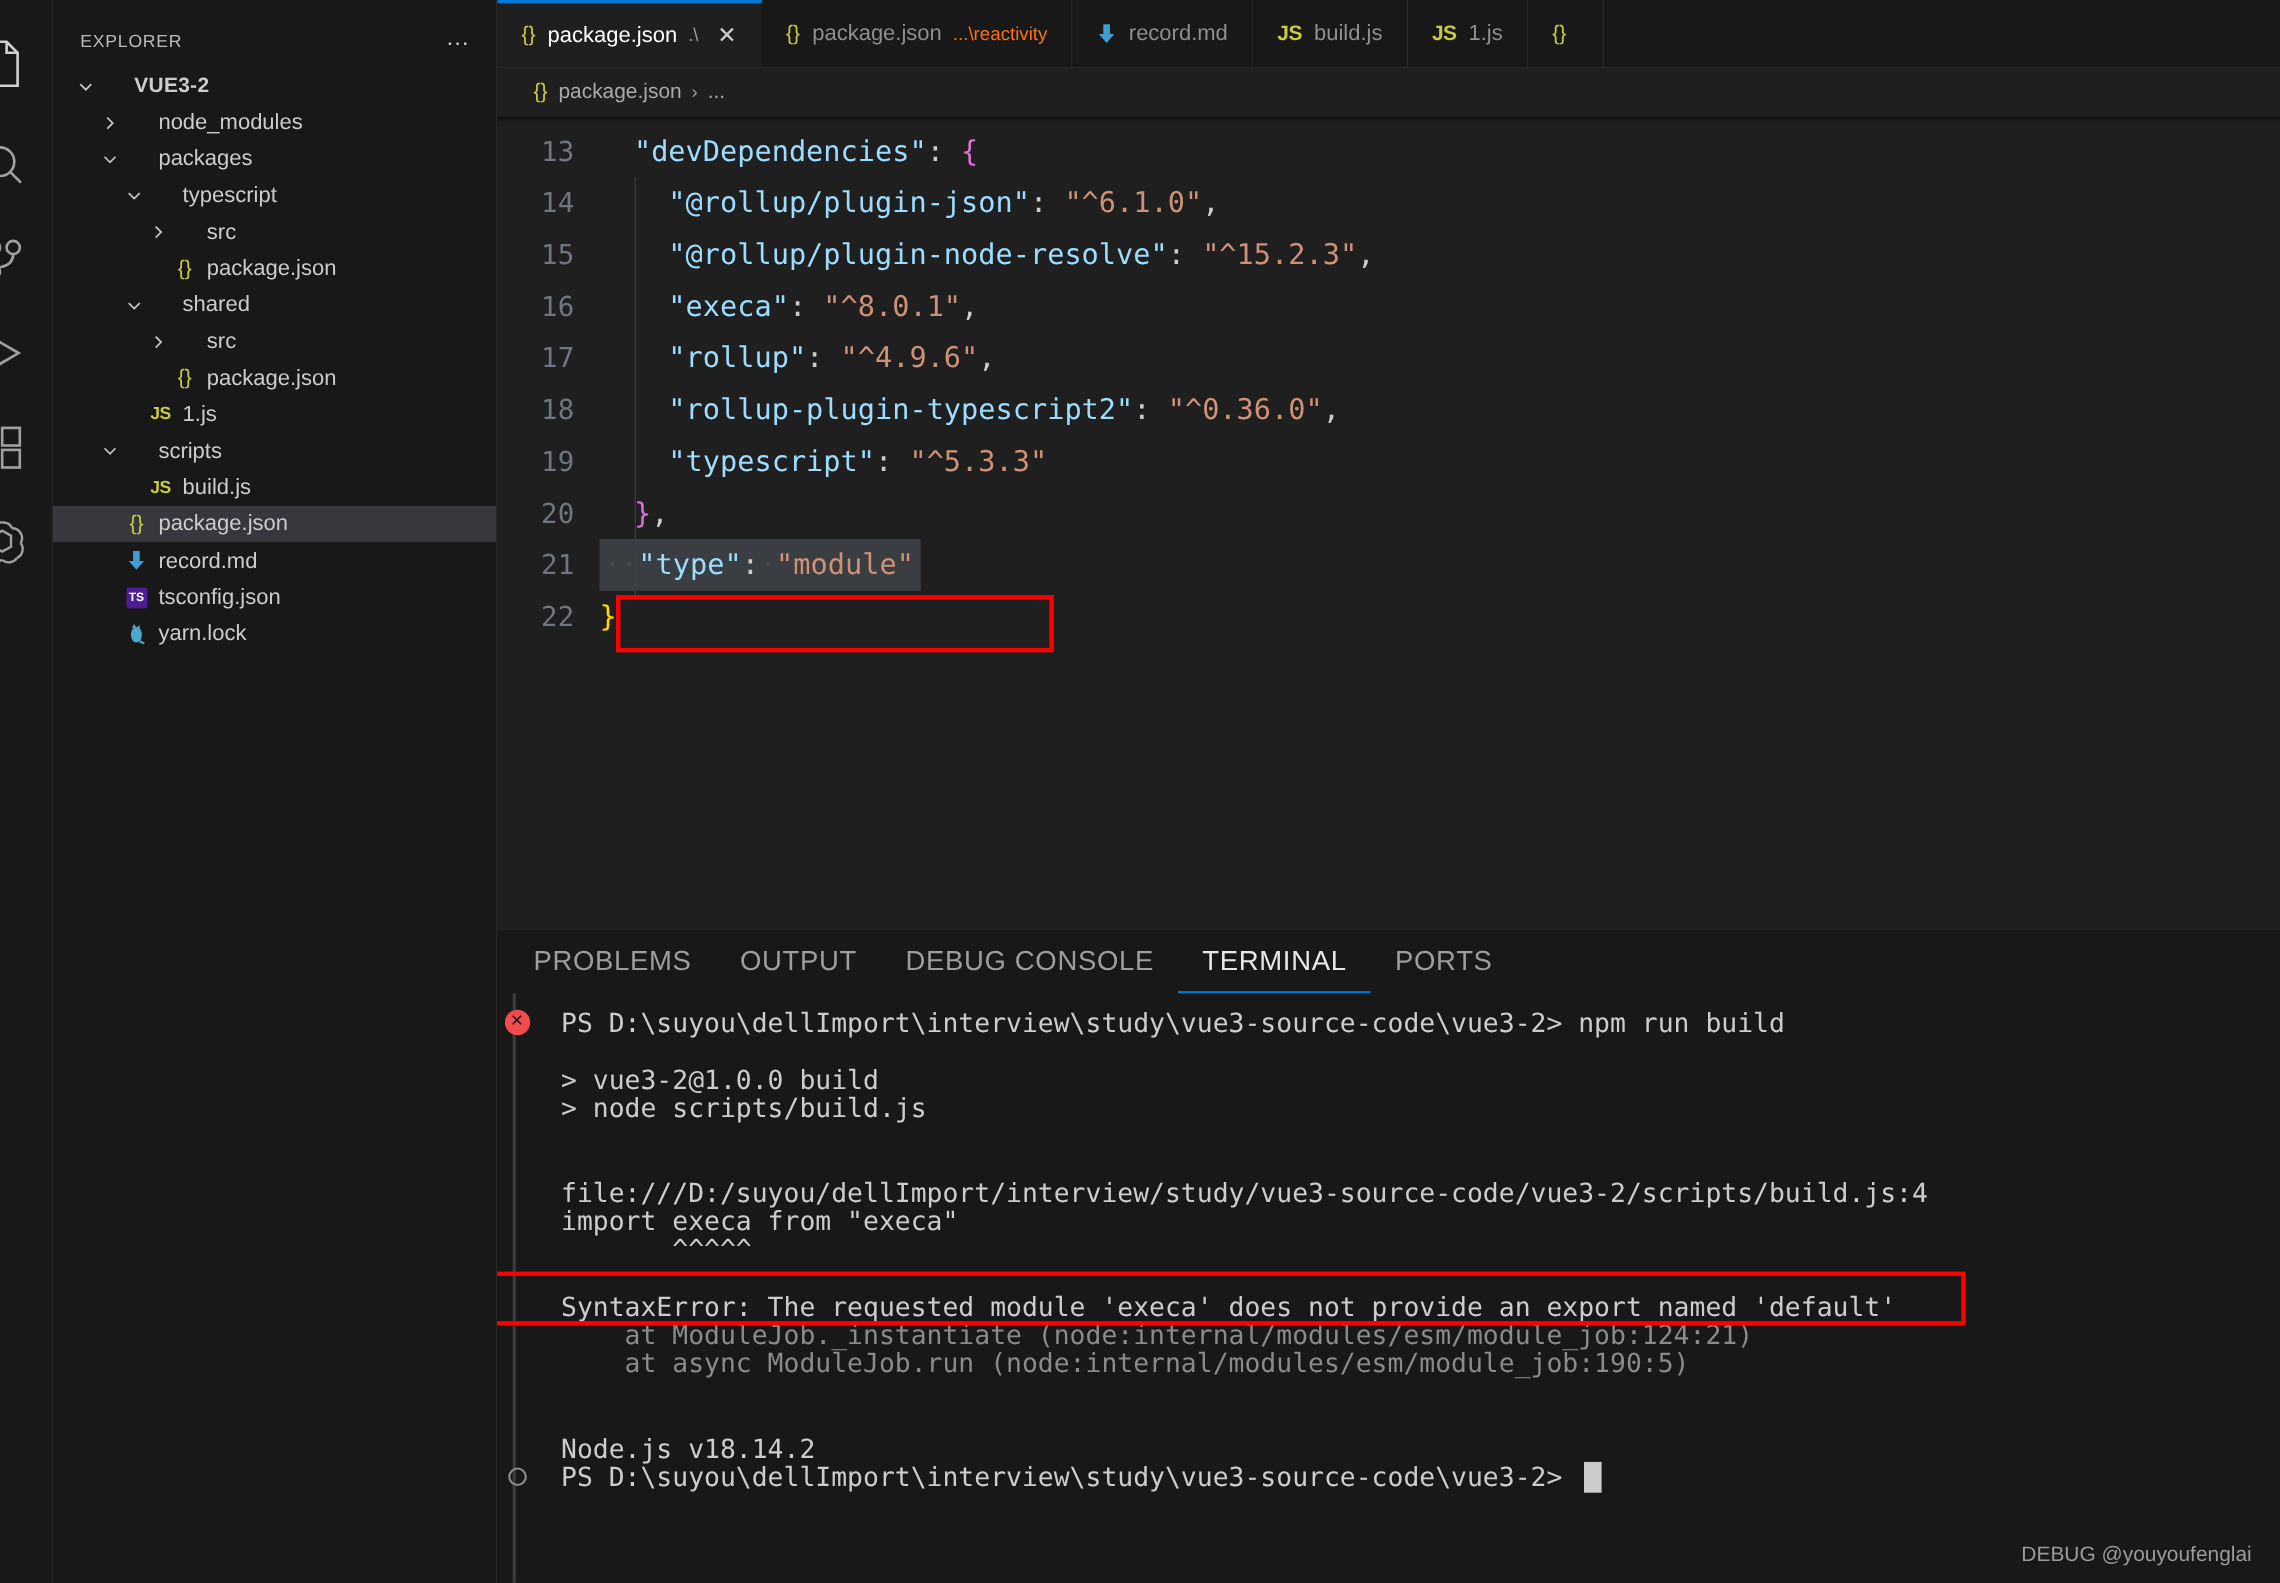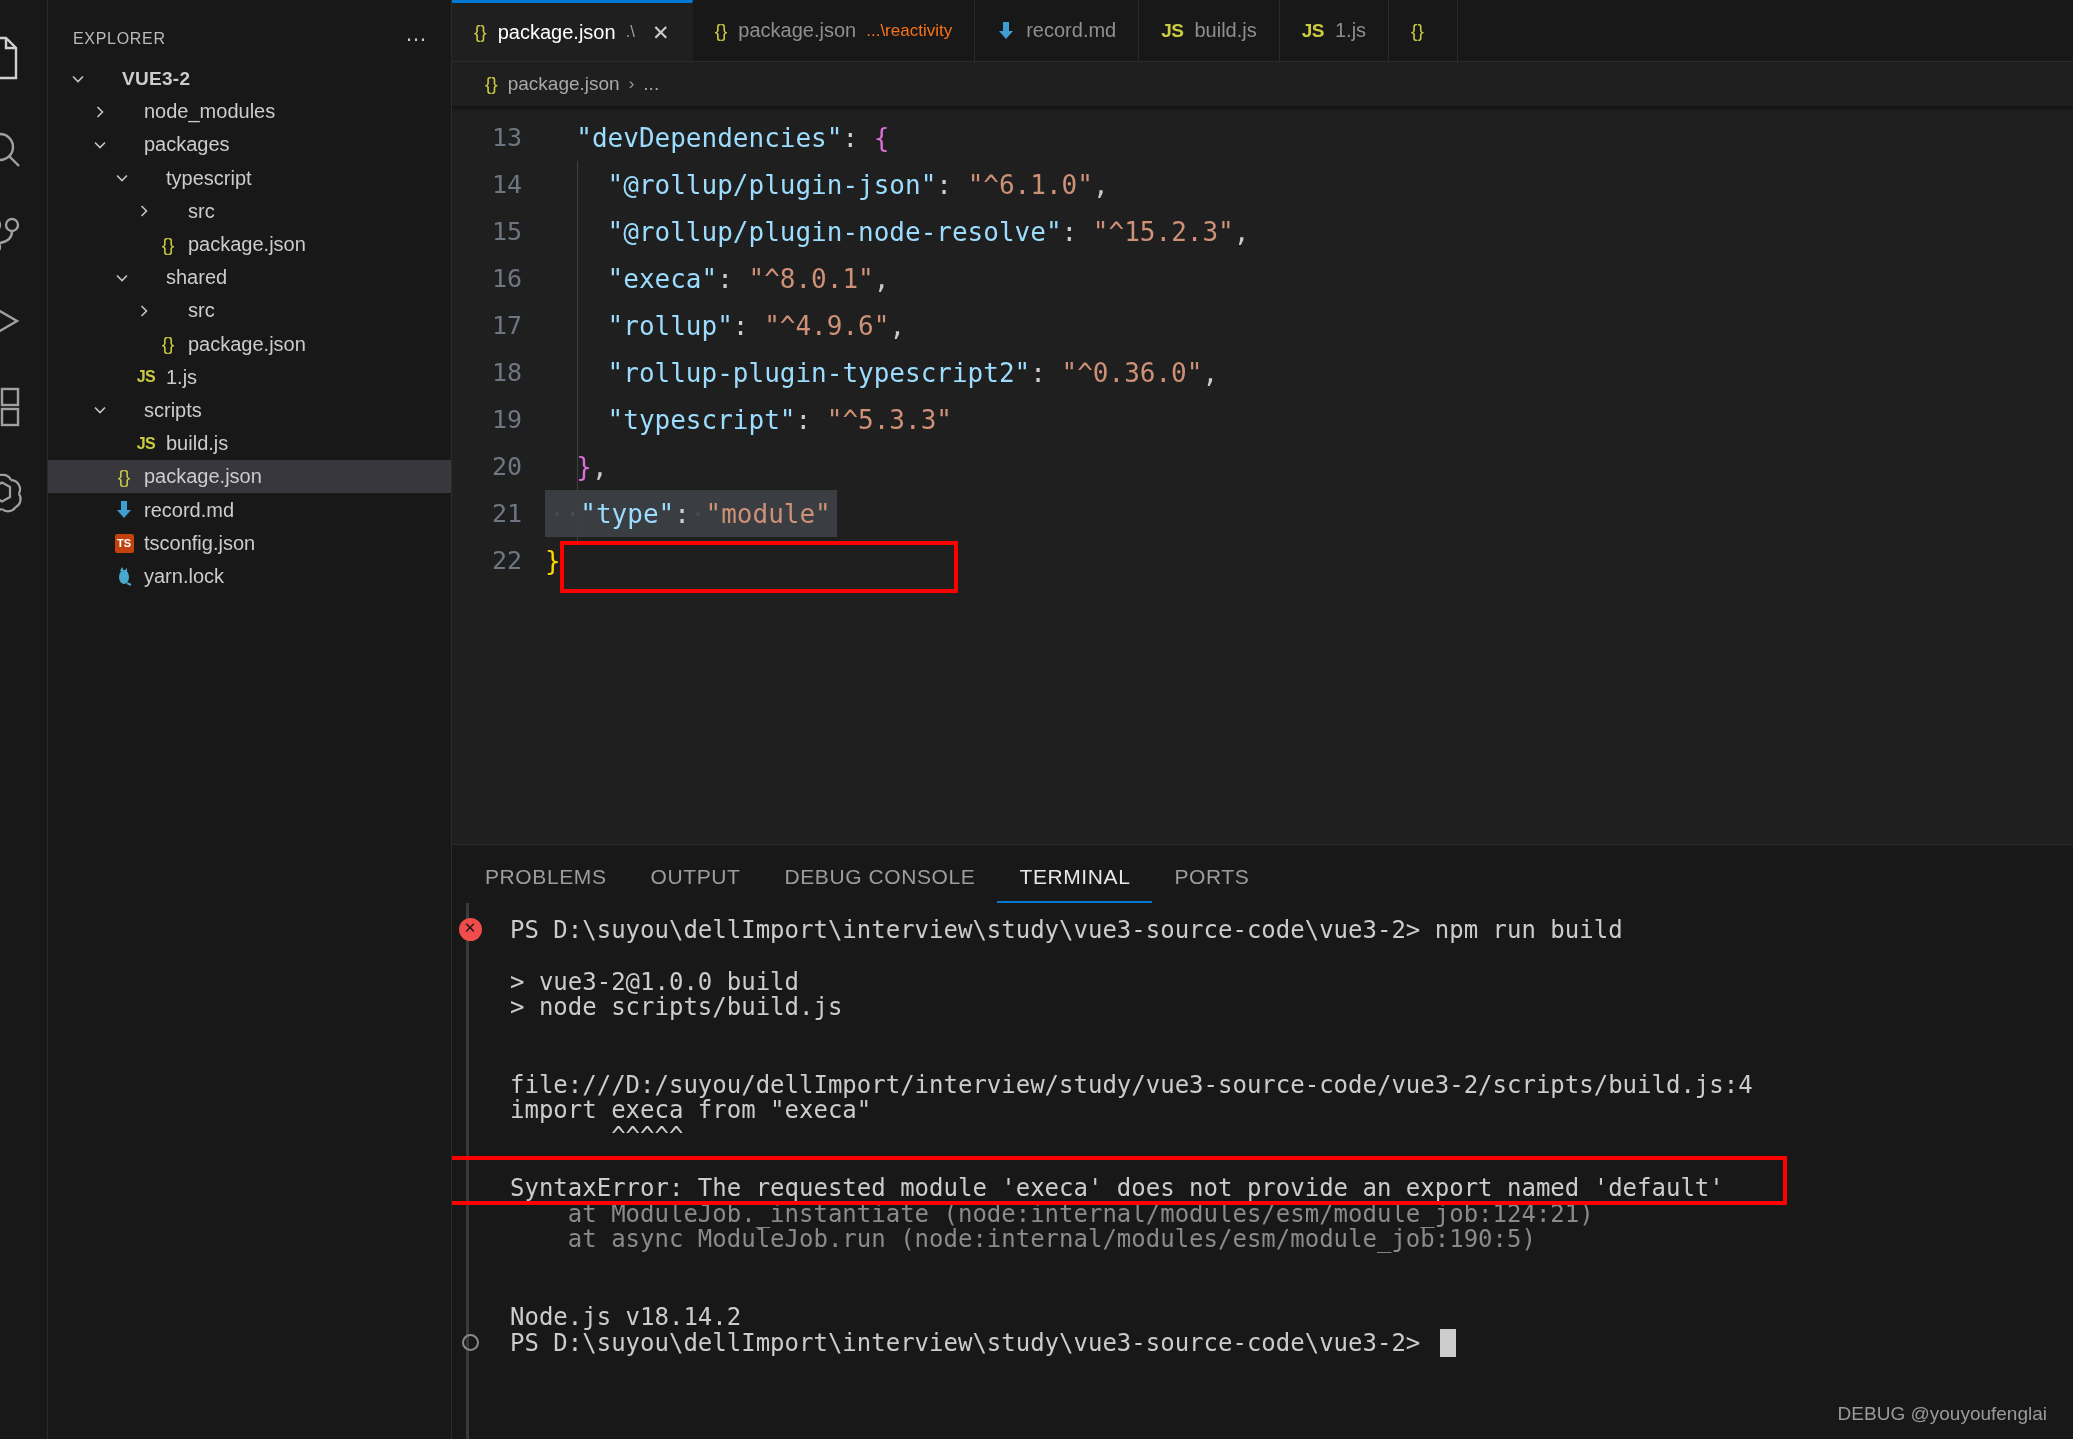--- a/index.html
+++ b/index.html
@@ -114,21 +114,21 @@
     justify-content: center;
     margin-right: 7px;
     font-size: 16px;
     font-weight: bold;
     font-family: "Liberation Sans", sans-serif;
   }
   .icon-json { color: #cbcb41; font-size: 19px; font-weight: 400; }
   .icon-js { color: #cbcb41; font-size: 16px; font-weight: bold; letter-spacing: -0.5px;}
   .icon-md { color: #3e9dd1; }
   .icon-ts-box {
-    width: 19px; height: 19px; background: #c2410c; border-radius: 2px;
+    width: 19px; height: 19px; background: #4c1d95; border-radius: 2px;
     color: #fff; font-size: 11px; display:flex; align-items:center; justify-content:center;
     font-weight: bold;
   }
   .tree-label { color: #cccccc; }
 
   
   .main {
     flex: 1 1 auto;
     display: flex;
     flex-direction: column;
@@ -271,21 +271,21 @@
   }
   .panel-tabs {
     height: 58px;
     flex: 0 0 58px;
     display: flex;
     align-items: flex-end;
     padding-left: 33px;
     gap: 0;
   }
   .panel-tab {
-    font-size: 21px;
+    font-size: 25px;
     letter-spacing: 0.6px;
     color: #9d9d9d;
     padding: 0 22px 12px 22px;
     cursor: pointer;
     border-bottom: 2px solid transparent;
     white-space: nowrap;
   }
   .panel-tab:first-child { padding-left: 0; }
   .panel-tab.active {
     color: #e7e7e7;

